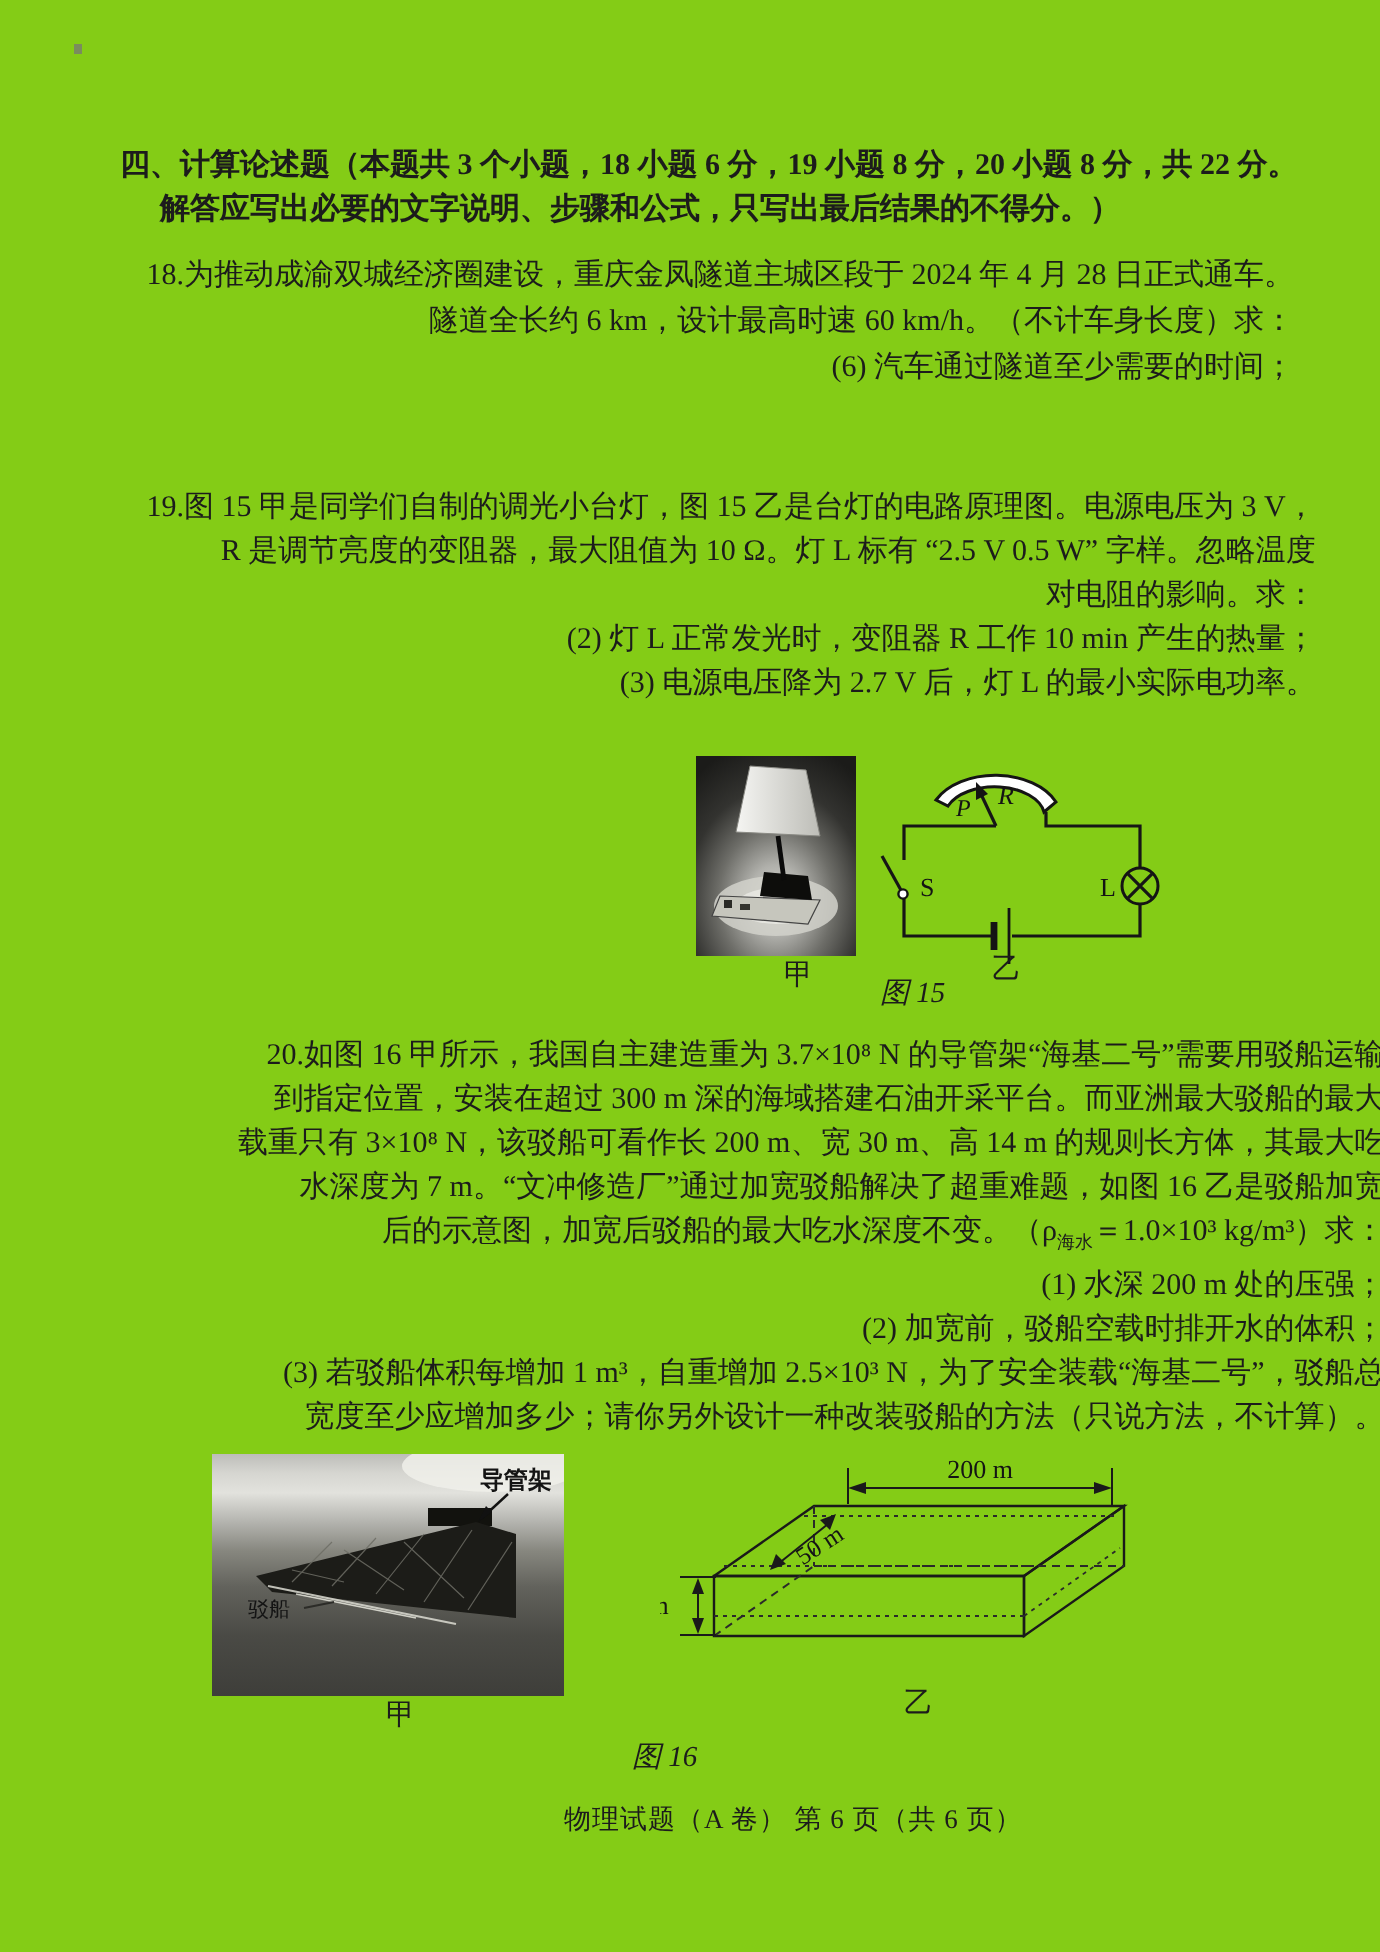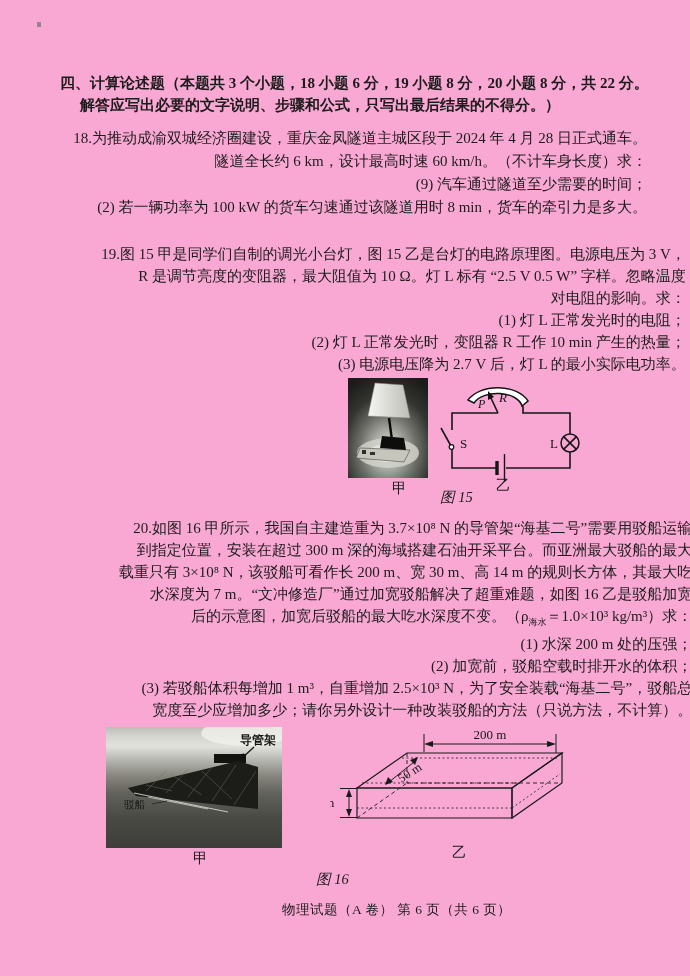--- a/index.html
+++ b/index.html
@@ -1,27 +1,27 @@
 <!DOCTYPE html>
 <html><head>
 <meta charset="utf-8">
 <style>
   html,body{margin:0;padding:0;background:#dededa;}
   .page{
     position:relative;width:690px;height:976px;margin:0 auto;
-    background:#f9a8d4;color:#1c1c1c;overflow:hidden;
+    background:#84cc16;color:#1c1c1c;overflow:hidden;
     font-family:"Liberation Serif","DejaVu Serif",serif;
   }
   .corner-mark{position:absolute;left:37px;top:22px;width:4px;height:5px;background:#777;opacity:.75;}
   .sec-header{position:absolute;left:60px;top:72px;font-weight:bold;font-size:15px;line-height:22px;white-space:nowrap;}
   .sh-indent{padding-left:20px;}
   .question{position:absolute;left:62px;white-space:nowrap;text-align:right;}
   .qline{font-size:15px;white-space:nowrap;}
   .q18 .qline{line-height:23px;}
-  .q19 .qline{line-height:22px;margin-left:28px;}
+  .q19 .qline{line-height:22px;}
   .q20 .qline{line-height:22px;margin-left:27px;}
   .qnum{display:inline-block;width:30px;}
   .ind{padding-left:30px;}
   .ind2{padding-left:62px;}
   sub{font-size:9px;}
   .fig-label{position:absolute;font-size:14.5px;line-height:15px;}
   .caption{position:absolute;font-size:14.5px;line-height:15px;font-style:italic;}
   .footer{position:absolute;left:238px;top:901px;font-size:13.5px;letter-spacing:.5px;margin-left:44px;}
   svg{position:absolute;display:block;}
   .wire{fill:none;stroke:#161616;stroke-width:1.6;}
@@ -39,29 +39,27 @@
   <div class="corner-mark"></div>
 
   <div class="sec-header">
     <div class="sh-line">四、计算论述题（本题共 3 个小题，18 小题 6 分，19 小题 8 分，20 小题 8 分，共 22 分。</div>
     <div class="sh-line sh-indent">解答应写出必要的文字说明、步骤和公式，只写出最后结果的不得分。）</div>
   </div>
 
   <div class="question q18" style="top:127px;">
     <div class="qline"><span class="qnum">18.</span><span>为推动成渝双城经济圈建设，重庆金凤隧道主城区段于 2024 年 4 月 28 日正式通车。</span></div>
     <div class="qline ind">隧道全长约 6 km，设计最高时速 60 km/h。（不计车身长度）求：</div>
-    <div class="qline ind">(9) 汽车通过隧道至少需要的时间；</div>
-    <div class="qline ind">(2) 若一辆功率为 100 kW 的货车匀速通过该隧道用时 8 min，货车的牵引力是多大。</div>
+    <div class="qline ind">(6) 汽车通过隧道至少需要的时间；</div>
   </div>
 
   <div class="question q19" style="top:243px;">
     <div class="qline"><span class="qnum">19.</span><span>图 15 甲是同学们自制的调光小台灯，图 15 乙是台灯的电路原理图。电源电压为 3 V，</span></div>
     <div class="qline ind">R 是调节亮度的变阻器，最大阻值为 10 Ω。灯 L 标有 “2.5 V 0.5 W” 字样。忽略温度</div>
     <div class="qline ind">对电阻的影响。求：</div>
-    <div class="qline ind">(1) 灯 L 正常发光时的电阻；</div>
     <div class="qline ind">(2) 灯 L 正常发光时，变阻器 R 工作 10 min 产生的热量；</div>
     <div class="qline ind">(3) 电源电压降为 2.7 V 后，灯 L 的最小实际电功率。</div>
   </div>
 
   <svg style="left:348px;top:378px;" width="80" height="100" viewBox="0 0 80 100">
     <defs>
       <radialGradient id="lampbg" cx="0.5" cy="0.72" r="0.8">
         <stop offset="0" stop-color="#d8d8d3"></stop>
           <stop offset="0.22" stop-color="#b0b0ab"></stop>
         <stop offset="0.45" stop-color="#6e6e69"></stop>

